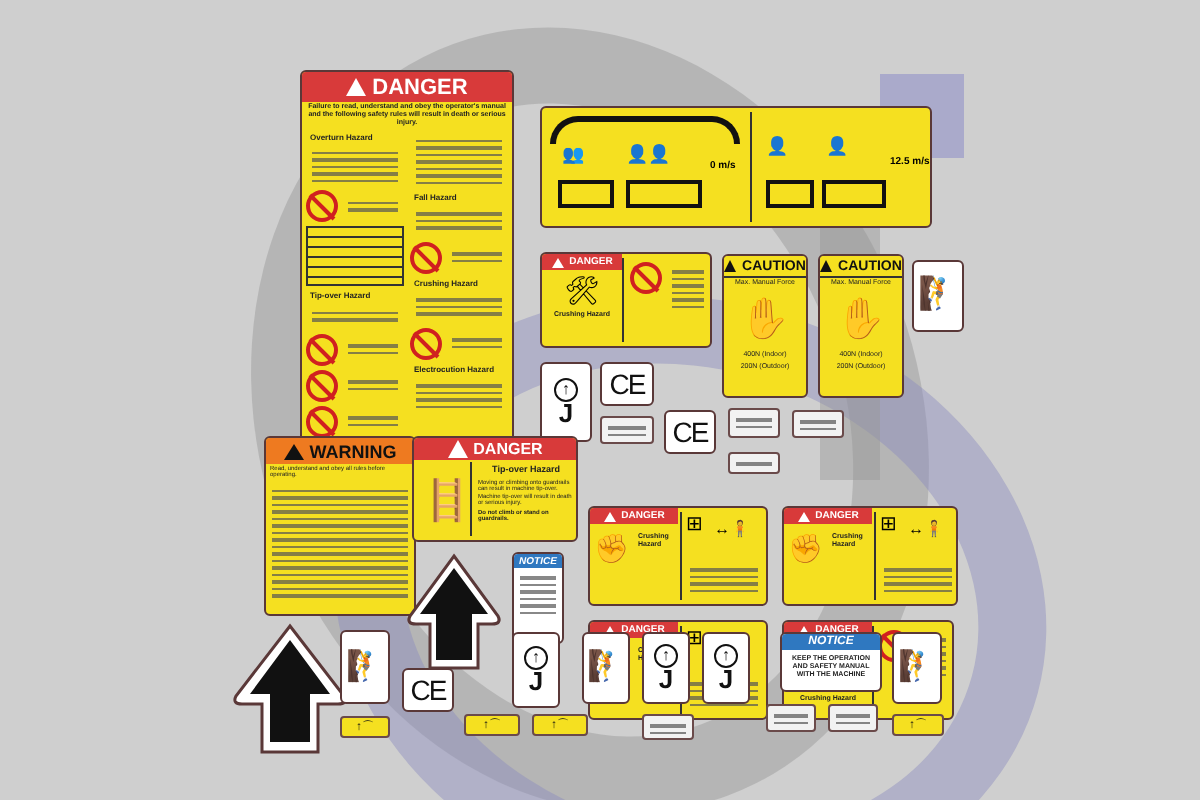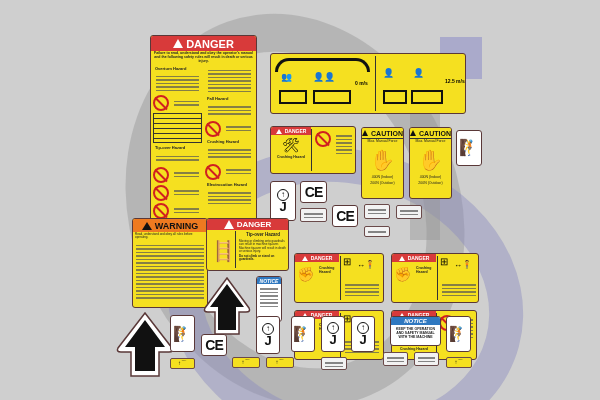--- a/index.html
+++ b/index.html
@@ -29,21 +29,21 @@
   .hdr-danger { background: #d83a3a; }
   .hdr-warning { background: #ee7a20; color: #111; }
   .hdr-caution { background: #f5e020; color: #111; }
   .hdr-notice { background: #2f78c0; font-style: italic; }
   .tri { display: inline-block; width: 0; height: 0; border-left: 5px solid transparent; border-right: 5px solid transparent; border-bottom: 9px solid #fff; }
   .tri.dark { border-bottom-color: #111; }
   .lines { padding: 2px 3px; }
   .lines div { height: 1.5px; background: #555; margin: 2px 0; opacity: 0.7; }
   .txt { font-size: 5px; color: #222; line-height: 1.1; padding: 1px 2px; }
   .arrow-shape { position: absolute; }
-  .ce { font-size: 14px; font-weight: bold; color: #111; display: flex; align-items: center; justify-content: center; height: 100%; letter-spacing: -1px; }
+  .ce { font-size: 14px; font-weight: normal; color: #111; display: flex; align-items: center; justify-content: center; height: 100%; letter-spacing: -1px; }
   .hook { display: flex; flex-direction: column; align-items: center; justify-content: center; height: 100%; font-size: 10px; color: #111; }
   .hook .circ { width: 12px; height: 12px; border: 1.5px solid #111; border-radius: 50%; font-size: 8px; line-height: 9px; text-align: center; }
   .hook .j { font-size: 13px; font-weight: bold; line-height: 12px; }
   .tiny { position: absolute; background: #f2f2f2; border: 1px solid #6a4a4a; border-radius: 2px; }
   .tiny-y { position: absolute; background: #f5e020; border: 1px solid #6a4a4a; border-radius: 2px; font-size: 6px; text-align: center; color: #111; }
   .sect { position: absolute; top: 0; bottom: 0; }
   .divider { position: absolute; top: 2px; bottom: 2px; width: 1px; background: #333; }
   .ban { display: inline-block; width: 16px; height: 16px; border: 2px solid #d02020; border-radius: 50%; position: relative; }
   .ban:after { content: ""; position: absolute; left: 5px; top: -2px; width: 2px; height: 17px; background: #d02020; transform: rotate(-45deg); }
 </style>

